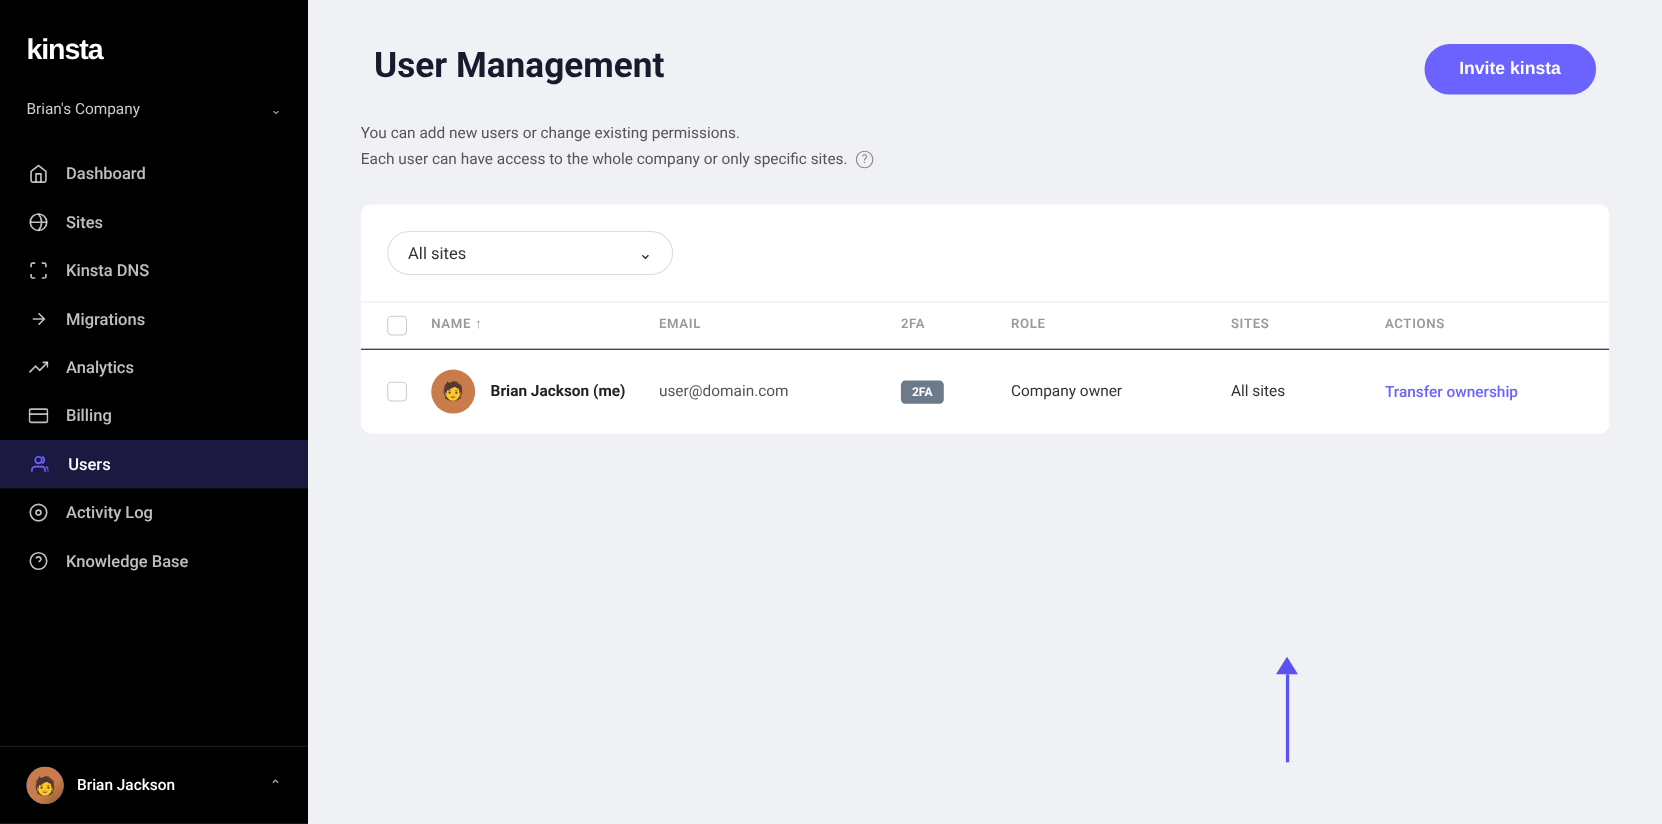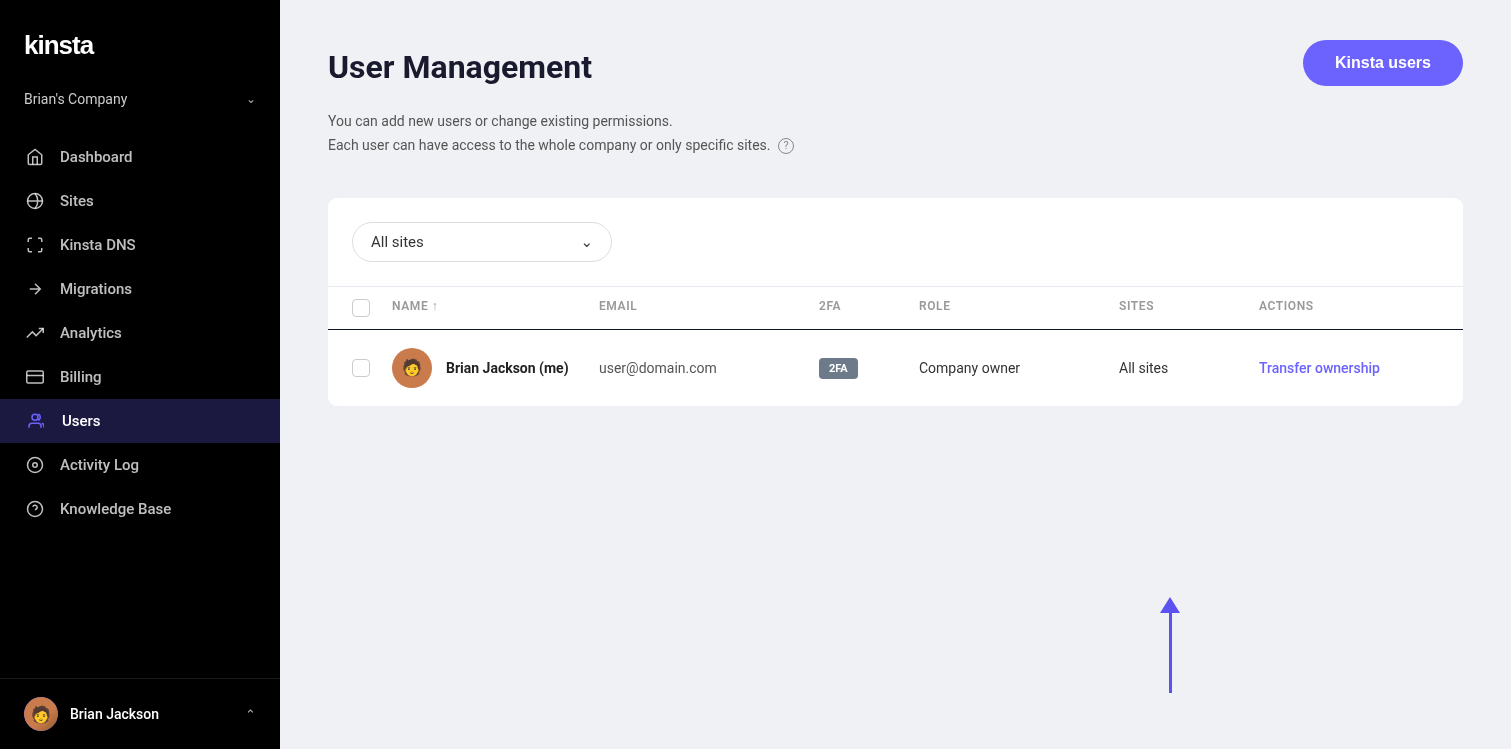--- a/index.html
+++ b/index.html
@@ -82,23 +82,23 @@
     
     .main {
       flex: 1;
       background: #f0f1f5;
       display: flex;
       flex-direction: column;
       overflow: auto;
     }
     .main-header {
       display: flex;
-      align-items: flex-end;
+      align-items: flex-start;
       justify-content: space-between;
-      padding: 40px 48px 24px;
+      padding: 40px 60px 24px;
     }
     .page-title {
       font-size: 32px;
       font-weight: 700;
       color: #1a1a2e;
     }
     .invite-btn {
       background: #6c63ff;
       color: #fff;
       border: none;
@@ -111,21 +111,21 @@
 
     .description {
       padding: 0 48px 24px;
       color: #555;
       font-size: 14px;
       line-height: 1.7;
     }
     .description .help-icon { display: inline-block; width: 16px; height: 16px; border: 1.5px solid #888; border-radius: 50%; text-align: center; line-height: 14px; font-size: 11px; color: #888; margin-left: 4px; vertical-align: middle; }
 
     .content-card {
-      margin: 16px 48px;
+      margin: 4px 48px;
       background: #fff;
       border-radius: 9px;
       overflow: hidden;
     }
     .filter-row {
       padding: 24px 24px;
       border-bottom: 1px solid #e8e8f0;
     }
     .all-sites-select {
       display: flex;
@@ -325,21 +325,21 @@
       </div>
       <span class="footer-name">Brian Jackson</span>
     </div>
     <span class="footer-chevron">⌃</span>
   </div>
 </div>
 
 <div class="main">
   <div class="main-header">
     <h1 class="page-title">User Management</h1>
-    <button class="invite-btn">Kinsta users</button>
+    <button class="invite-btn">Invite kinsta</button>
   </div>
   <div class="description">
     <div>You can add new users or change existing permissions.</div>
     <div>
       <span>Each user can have access to the whole company or only specific sites.</span>
       <span class="help-icon">?</span>
     </div>
   </div>
 
   <div class="main-body">

